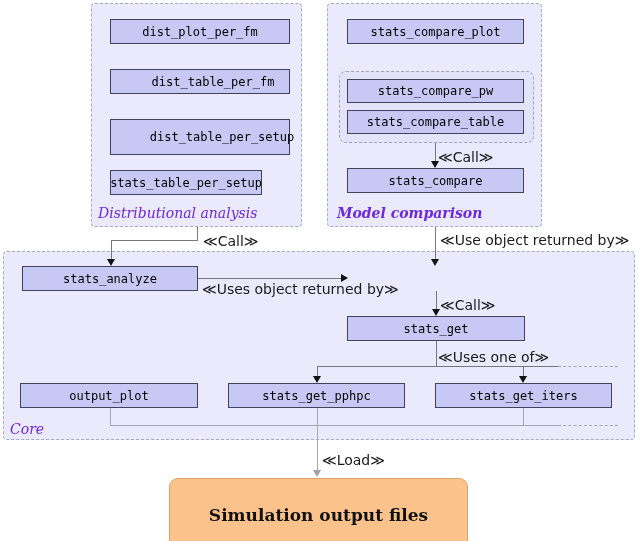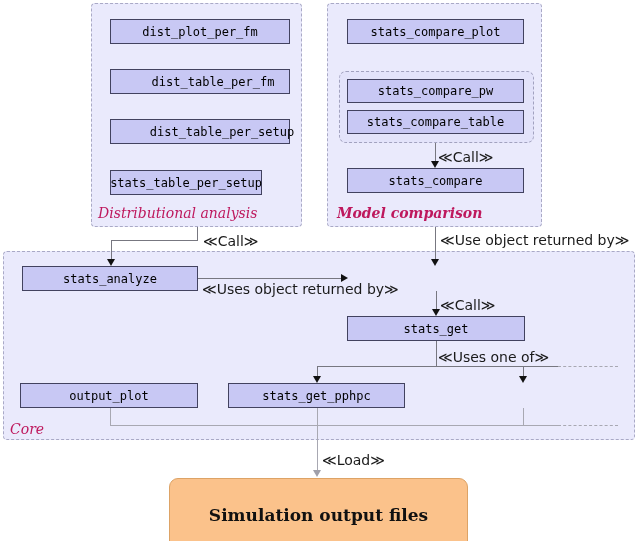--- a/index.html
+++ b/index.html
@@ -4,31 +4,31 @@
 <style>
   html,body{margin:0;padding:0;background:#ffffff;}
   .canvas{position:relative;width:640px;height:541px;background:#ffffff;overflow:hidden;
           font-family:"DejaVu Sans",sans-serif;}
   
   .group{position:absolute;background:#eaeafc;border:1px dashed #a9a9c6;border-radius:4px;box-sizing:border-box;}
   #g-dist{left:91px;top:3px;width:211px;height:224px;}
   #g-model{left:327px;top:3px;width:215px;height:224px;}
   #g-core{left:3px;top:251px;width:632px;height:189px;}
   #g-nested{left:339px;top:71px;width:195px;height:72px;background:#e3e3fa;border-radius:7px;border:1px dashed #a2a2bf;}
-  .group-title{position:absolute;font-family:"DejaVu Serif",serif;font-style:italic;font-size:14px;color:#be185d;white-space:nowrap;}
+  .group-title{position:absolute;font-family:"DejaVu Serif",serif;font-style:italic;font-size:14px;color:#6d28d9;white-space:nowrap;}
   #t-dist{left:98px;top:205px;}
   #t-model{left:337px;top:205px;font-weight:bold;}
   #t-core{left:10px;top:421px;}
   
   .node{position:absolute;background:#c8c8f4;border:1px solid #42425f;box-sizing:border-box;
         font-family:"DejaVu Sans Mono",monospace;font-size:12px;color:#000;
         display:flex;align-items:center;justify-content:center;white-space:nowrap;}
   #n-d1{left:110px;top:19px;width:180px;height:25px;}
   #n-d2{left:110px;top:69px;width:180px;height:25px;padding-left:26px;}
-  #n-d3{left:110px;top:119px;width:180px;height:25px;padding-left:44px;}
+  #n-d3{left:110px;top:119px;width:180px;height:36px;padding-left:44px;}
   #n-d4{left:110px;top:170px;width:152px;height:25px;}
   #n-mplot{left:347px;top:19px;width:177px;height:25px;}
   #n-mpw{left:347px;top:79px;width:177px;height:24px;}
   #n-mtable{left:347px;top:110px;width:177px;height:24px;}
   #n-mcompare{left:347px;top:168px;width:177px;height:25px;}
   #n-analyze{left:22px;top:266px;width:176px;height:25px;}
   #n-gather{left:348px;top:266px;width:175px;height:25px;}
   #n-get{left:347px;top:316px;width:178px;height:25px;}
   #n-oplot{left:20px;top:383px;width:178px;height:25px;}
   #n-pphpc{left:228px;top:383px;width:177px;height:25px;text-align:center;}
@@ -99,20 +99,21 @@
   <div class="node" id="n-mplot">stats_compare_plot</div>
   <div class="node" id="n-mtable">stats_compare_table</div>
   <div class="node" id="n-mpw">stats_compare_pw</div>
   <div class="node" id="n-mcompare">stats_compare</div>
   <div class="group-title" id="t-model">Model comparison</div>
 
   <div class="node" id="n-analyze">stats_analyze</div>
   <div class="node" id="n-get">stats_get</div>
   <div class="node" id="n-oplot">output_plot</div>
   <div class="node" id="n-pphpc">stats_get_pphpc</div>
+  <div class="node" id="n-iters">stats_get_iters</div>
   <div class="group-title" id="t-core">Core</div>
 
   <div id="n-output">Simulation output files</div>
 
   <div class="ln" id="l15"></div>
   <div class="ar-d" id="a15"></div>
   <div class="elabel" id="el-g">≪Call≫</div>
 
   <div class="ln" id="l1"></div>
   <div class="ln" id="l2"></div>

